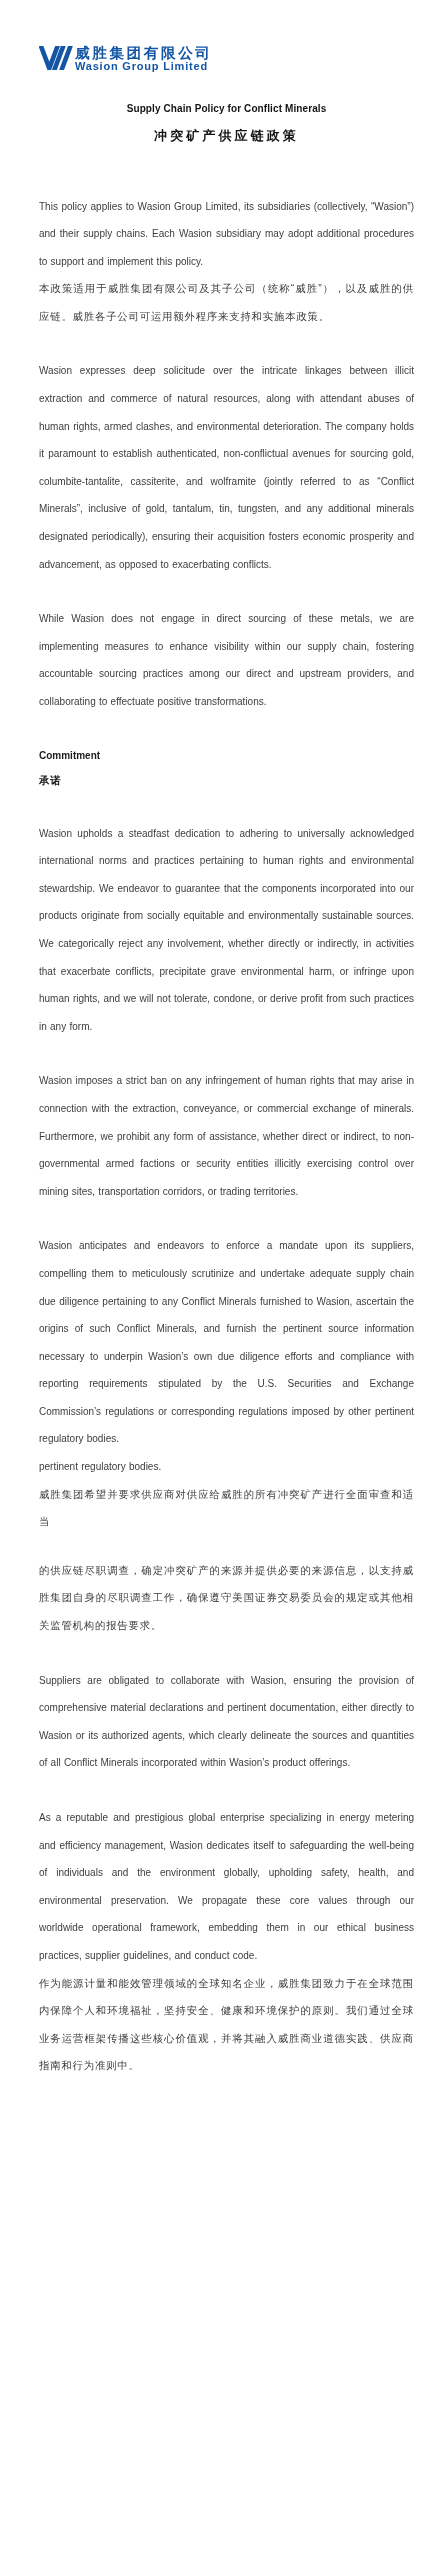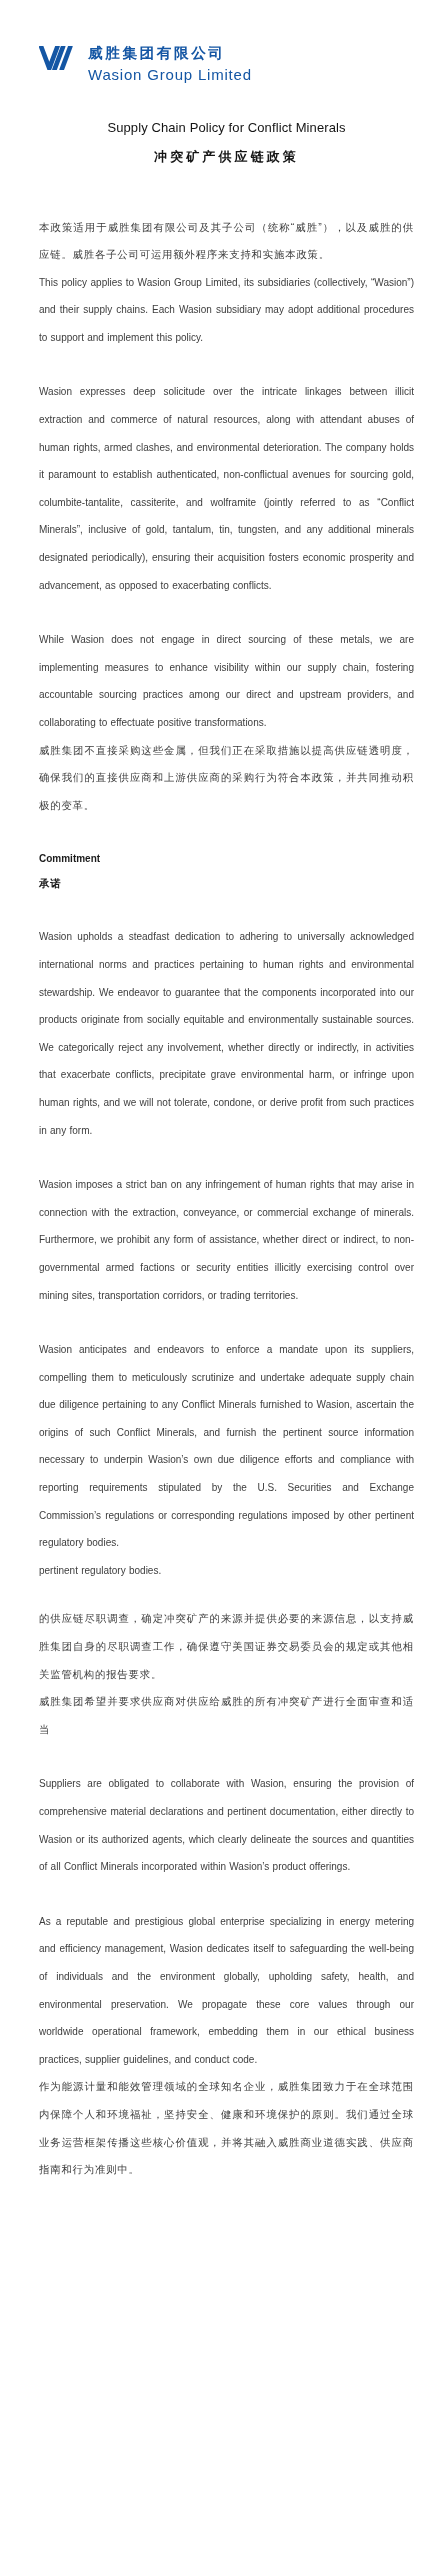--- a/index.html
+++ b/index.html
@@ -10,48 +10,48 @@
     margin: 0 auto;
     background: #ffffff;
     box-sizing: border-box;
     padding: 46px 33px 31px 39px;
     font-family: "Liberation Sans", "DejaVu Sans", sans-serif;
   }
   
   .logo-row {
     display: flex;
     align-items: flex-start;
-    gap: 14px;
+    gap: 1px;
     height: 26px;
   }
   .logo-mark { width: 35px; height: 24px; flex: 0 0 auto; }
   .logo-text { display: flex; flex-direction: column; justify-content: flex-start; }
   .company-zh {
     font-size: 14.6px;
     font-weight: 700;
     letter-spacing: 2.6px;
     line-height: 1.0;
     color: #1456a4;
     white-space: nowrap;
   }
   .company-en {
-    font-size: 15px;
-    font-weight: 400;
+    font-size: 11px;
+    font-weight: 700;
     letter-spacing: 0.8px;
     line-height: 1.0;
-    margin-top: 6px;
+    margin-top: 0;
     color: #1456a4;
     white-space: nowrap;
   }
   
   .doc-title-en {
-    margin: 48px 0 0 0;
+    margin: 31px 0 0 0;
     text-align: center;
-    font-size: 13px;
-    font-weight: 400;
+    font-size: 10px;
+    font-weight: 700;
     color: #141414;
     letter-spacing: 0.1px;
   }
   .doc-title-zh {
     margin: 12.5px 0 0 0;
     text-align: center;
     font-size: 13px;
     font-weight: 700;
     color: #141414;
     letter-spacing: 3.1px;
@@ -96,45 +96,44 @@
       <span class="company-zh">威胜集团有限公司</span>
       <span class="company-en">Wasion Group Limited</span>
     </span>
   </header>
 
   <h1 class="doc-title-en">Supply Chain Policy for Conflict Minerals</h1>
   <h2 class="doc-title-zh">冲突矿产供应链政策</h2>
 
   <main id="sections" class="policy-body">
       <section class="section pair-section">
+        <p class="para en">This policy applies to Wasion Group Limited, its subsidiaries (collectively, “Wasion”) and their supply chains. Each Wasion subsidiary may adopt additional procedures to support and implement this policy.</p>
         <p class="para zh">本政策适用于威胜集团有限公司及其子公司（统称“威胜”），以及威胜的供应链。威胜各子公司可运用额外程序来支持和实施本政策。</p>
-        <p class="para en">This policy applies to Wasion Group Limited, its subsidiaries (collectively, “Wasion”) and their supply chains. Each Wasion subsidiary may adopt additional procedures to support and implement this policy.</p>
       </section>
       <section class="section pair-section">
         <p class="para en">Wasion expresses deep solicitude over the intricate linkages between illicit extraction and commerce of natural resources, along with attendant abuses of human rights, armed clashes, and environmental deterioration. The company holds it paramount to establish authenticated, non-conflictual avenues for sourcing gold, columbite-tantalite, cassiterite, and wolframite (jointly referred to as “Conflict Minerals”, inclusive of gold, tantalum, tin, tungsten, and any additional minerals designated periodically), ensuring their acquisition fosters economic prosperity and advancement, as opposed to exacerbating conflicts.</p>
       </section>
       <section class="section pair-section">
         <p class="para en">While Wasion does not engage in direct sourcing of these metals, we are implementing measures to enhance visibility within our supply chain, fostering accountable sourcing practices among our direct and upstream providers, and collaborating to effectuate positive transformations.</p>
-        <p class="para zh">威胜集团不直接采购这些金属，但我们正在采取措施以提高供应链透明度，确保我们的直接供应商和上游供应商的采购行为符合本政策，并共同推动积极的变革。</p>
       </section>
       <section class="section heading-section">
         <p class="para en">Commitment</p>
         <p class="para zh">承诺</p>
       </section>
       <section class="section pair-section">
         <p class="para en">Wasion upholds a steadfast dedication to adhering to universally acknowledged international norms and practices pertaining to human rights and environmental stewardship. We endeavor to guarantee that the components incorporated into our products originate from socially equitable and environmentally sustainable sources. We categorically reject any involvement, whether directly or indirectly, in activities that exacerbate conflicts, precipitate grave environmental harm, or infringe upon human rights, and we will not tolerate, condone, or derive profit from such practices in any form.</p>
       </section>
       <section class="section pair-section">
         <p class="para en">Wasion imposes a strict ban on any infringement of human rights that may arise in connection with the extraction, conveyance, or commercial exchange of minerals. Furthermore, we prohibit any form of assistance, whether direct or indirect, to non-governmental armed factions or security entities illicitly exercising control over mining sites, transportation corridors, or trading territories.</p>
       </section>
       <section class="section pair-section">
         <p class="para en">Wasion anticipates and endeavors to enforce a mandate upon its suppliers, compelling them to meticulously scrutinize and undertake adequate supply chain due diligence pertaining to any Conflict Minerals furnished to Wasion, ascertain the origins of such Conflict Minerals, and furnish the pertinent source information necessary to underpin Wasion’s own due diligence efforts and compliance with reporting requirements stipulated by the U.S. Securities and Exchange Commission’s regulations or corresponding regulations imposed by other pertinent regulatory bodies.</p>
         <p class="para en">pertinent regulatory bodies.</p>
+        <p class="para zh">威胜集团希望并要求供应商对供应给威胜的所有冲突矿产进行全面审查和适当</p>
         <p class="para zh gap-before">的供应链尽职调查，确定冲突矿产的来源并提供必要的来源信息，以支持威胜集团自身的尽职调查工作，确保遵守美国证券交易委员会的规定或其他相关监管机构的报告要求。</p>
-        <p class="para zh">威胜集团希望并要求供应商对供应给威胜的所有冲突矿产进行全面审查和适当</p>
       </section>
       <section class="section pair-section">
         <p class="para en">Suppliers are obligated to collaborate with Wasion, ensuring the provision of comprehensive material declarations and pertinent documentation, either directly to Wasion or its authorized agents, which clearly delineate the sources and quantities of all Conflict Minerals incorporated within Wasion’s product offerings.</p>
       </section>
       <section class="section pair-section">
         <p class="para en">As a reputable and prestigious global enterprise specializing in energy metering and efficiency management, Wasion dedicates itself to safeguarding the well-being of individuals and the environment globally, upholding safety, health, and environmental preservation. We propagate these core values through our worldwide operational framework, embedding them in our ethical business practices, supplier guidelines, and conduct code.</p>
         <p class="para zh">作为能源计量和能效管理领域的全球知名企业，威胜集团致力于在全球范围内保障个人和环境福祉，坚持安全、健康和环境保护的原则。我们通过全球业务运营框架传播这些核心价值观，并将其融入威胜商业道德实践、供应商指南和行为准则中。</p>
       </section>
     </main>
 

